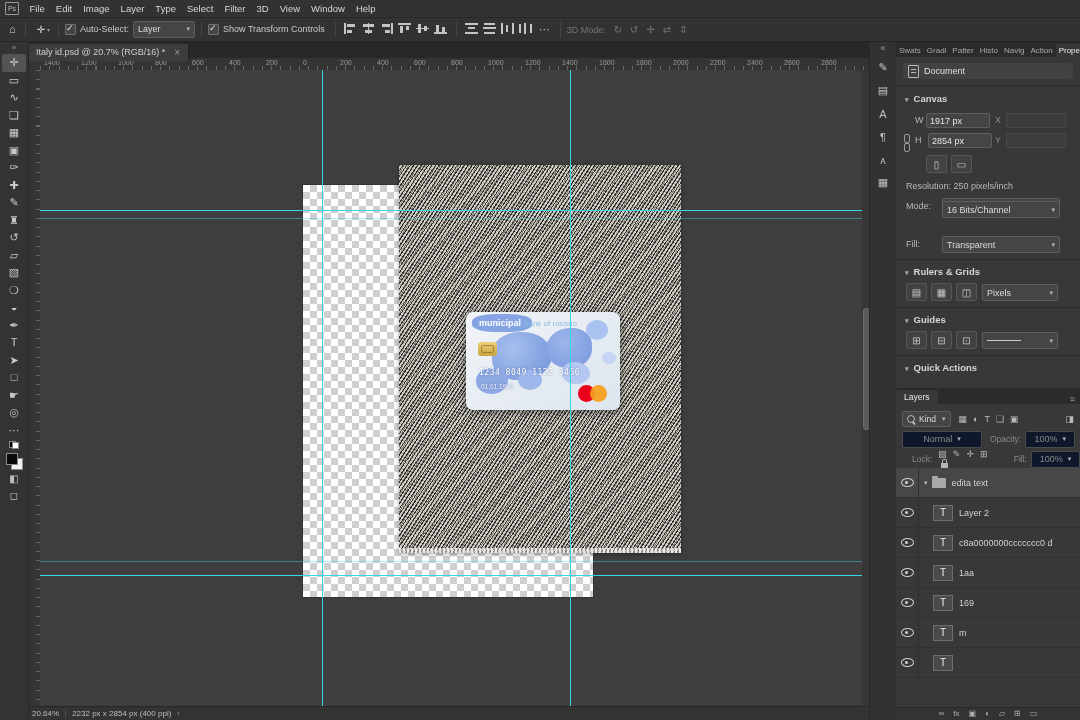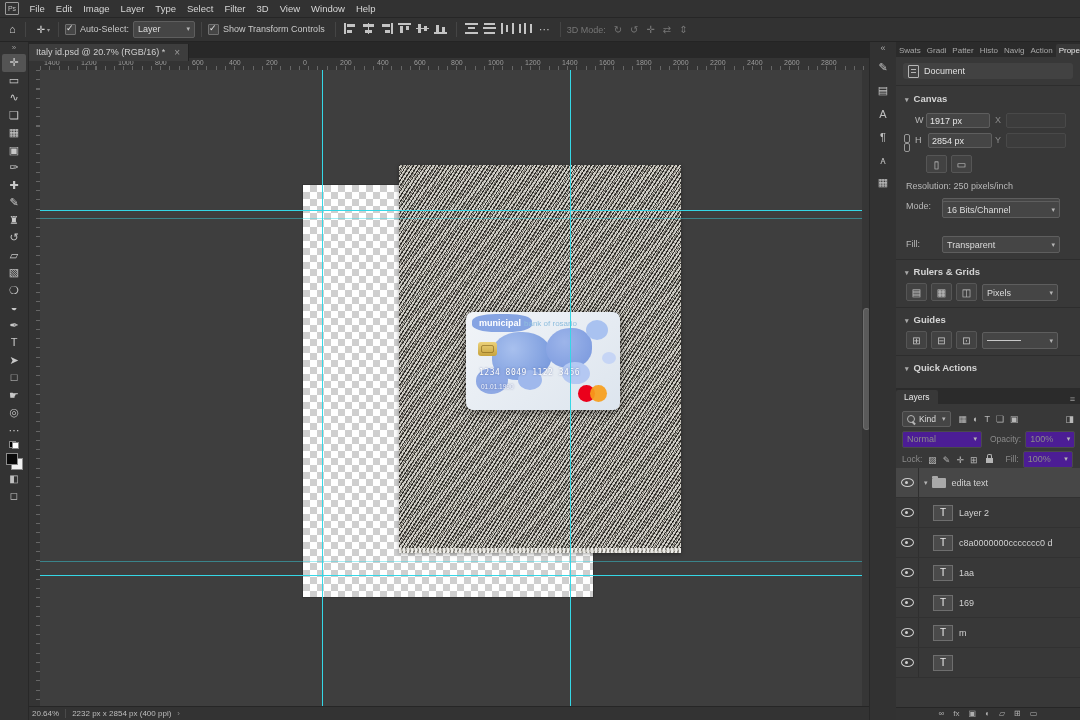--- a/index.html
+++ b/index.html
@@ -22,21 +22,21 @@
   .ob-tool{font-size:10px;color:#d6d6d6;padding:0 2px 0 5px;}
   .mini-caret{font-size:6px;color:#9a9a9a;margin-right:2px;}
   .sep{width:1px;height:15px;background:#454545;margin:0 6px;flex:none;}
   .cb{width:9px;height:9px;background:#454545;border:1px solid #707070;border-radius:1px;
     position:relative;margin-right:4px;flex:none;}
   .cb.on::after{content:"✓";position:absolute;left:0;top:-2px;font-size:9px;color:#e2e2e2;}
   .ob-label{margin-right:4px;white-space:nowrap;}
   .dd{display:inline-flex;align-items:center;justify-content:space-between;background:#454545;
     border:1px solid #5e5e5e;border-radius:2px;font-size:9px;color:#dcdcdc;padding:0 4px;height:15px;}
   .dd .caret{font-size:7px;color:#b5b5b5;margin-left:5px;}
-  .dd.dis{color:#8a8a8a;background:#4c1d95;border-color:#4a4a4a;}
+  .dd.dis{color:#8a8a8a;background:#0f172a;border-color:#4a4a4a;justify-content:center;}
   .dd-layer{width:52px;}
   .icb{display:inline-block;width:13px;height:11px;margin:0 2.5px;background-repeat:no-repeat;}
   .ic-align-left{background:linear-gradient(#c4c4c4,#c4c4c4) 0 0/2px 11px no-repeat,linear-gradient(#c4c4c4,#c4c4c4) 3px 1px/8px 3px no-repeat,linear-gradient(#c4c4c4,#c4c4c4) 3px 7px/5px 3px no-repeat;}
   .ic-align-center-h{background:linear-gradient(#c4c4c4,#c4c4c4) 6px 0/1px 11px no-repeat,linear-gradient(#c4c4c4,#c4c4c4) 1px 1px/11px 3px no-repeat,linear-gradient(#c4c4c4,#c4c4c4) 3px 7px/7px 3px no-repeat;}
   .ic-align-right{background:linear-gradient(#c4c4c4,#c4c4c4) 11px 0/2px 11px no-repeat,linear-gradient(#c4c4c4,#c4c4c4) 2px 1px/8px 3px no-repeat,linear-gradient(#c4c4c4,#c4c4c4) 5px 7px/5px 3px no-repeat;}
   .ic-align-top{background:linear-gradient(#c4c4c4,#c4c4c4) 0 0/13px 2px no-repeat,linear-gradient(#c4c4c4,#c4c4c4) 2px 3px/3px 7px no-repeat,linear-gradient(#c4c4c4,#c4c4c4) 8px 3px/3px 4px no-repeat;}
   .ic-align-middle{background:linear-gradient(#c4c4c4,#c4c4c4) 0 5px/13px 1px no-repeat,linear-gradient(#c4c4c4,#c4c4c4) 2px 1px/3px 9px no-repeat,linear-gradient(#c4c4c4,#c4c4c4) 8px 3px/3px 5px no-repeat;}
   .ic-align-bottom{background:linear-gradient(#c4c4c4,#c4c4c4) 0 9px/13px 2px no-repeat,linear-gradient(#c4c4c4,#c4c4c4) 2px 2px/3px 7px no-repeat,linear-gradient(#c4c4c4,#c4c4c4) 8px 4px/3px 5px no-repeat;}
   .ic-distribute-vertical-top{background:linear-gradient(#c4c4c4,#c4c4c4) 0 0/13px 2px no-repeat,linear-gradient(#c4c4c4,#c4c4c4) 3px 4px/7px 2px no-repeat,linear-gradient(#c4c4c4,#c4c4c4) 0 9px/13px 2px no-repeat;}
   .ic-distribute-vertical-center{background:linear-gradient(#c4c4c4,#c4c4c4) 1px 0/11px 2px no-repeat,linear-gradient(#c4c4c4,#c4c4c4) 0 4px/13px 2px no-repeat,linear-gradient(#c4c4c4,#c4c4c4) 1px 9px/11px 2px no-repeat;}
@@ -501,21 +501,21 @@
         <span>Normal</span>
         <span class="caret">▾</span>
       </span>
       <span style="margin-left:8px;color:#8a8a8a">Opacity:</span>
       <span class="dd dis" style="margin-left:4px;width:40px">
         <span>100%</span>
         <span class="caret">▾</span>
       </span>
     </div>
     <div class="lrow" style="top:409px;height:18px">
-      <span style="margin-left:6px;color:#8a8a8a">Lock:</span>
+      <span style="margin-left:16px;color:#8a8a8a">Lock:</span>
       <span id="lock-icons" style="margin-left:3px"><span class="lock-ic">▨</span><span class="lock-ic">✎</span><span class="lock-ic">✛</span><span class="lock-ic">⊞</span><span class="lock-ic" style="border: none; background: transparent;"><span class="ic-lock"></span></span></span>
       <span style="margin-left:6px;color:#8a8a8a">Fill:</span>
       <span class="dd dis" style="margin-left:4px;width:40px">
         <span>100%</span>
         <span class="caret">▾</span>
       </span>
     </div>
     <div class="layer-rows" id="layer-rows">
         <div class="layer-row group-row">
           <div class="eye-cell">

